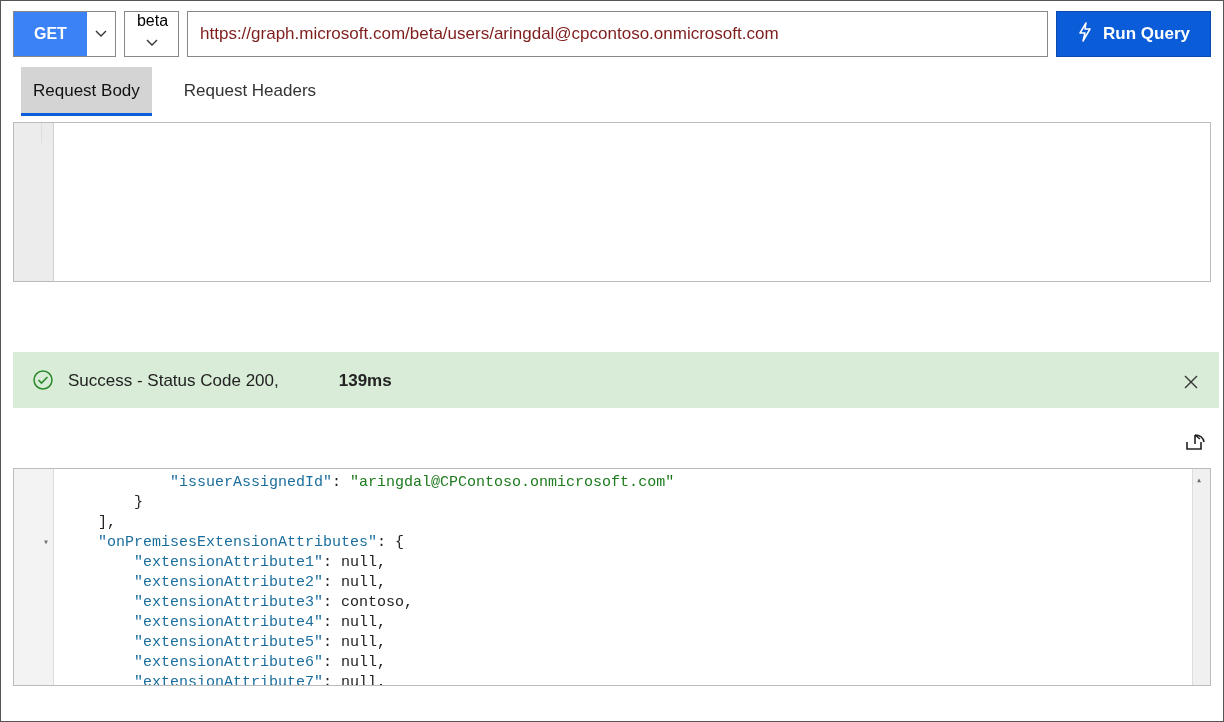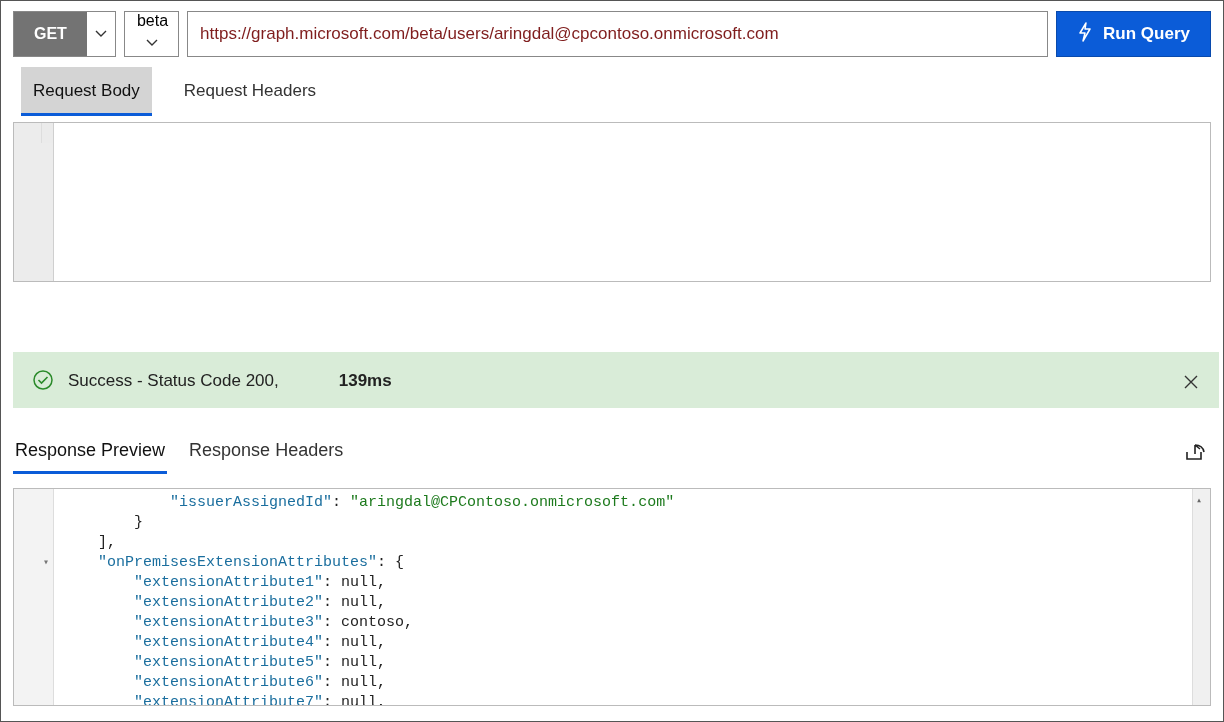--- a/index.html
+++ b/index.html
@@ -15,21 +15,21 @@
     display: flex;
     gap: 8px;
     padding: 10px 12px;
     align-items: stretch;
   }
   .method-wrap {
     display: flex;
     border: 1px solid #888;
   }
   .method-btn {
-    background: #737373;
+    background: #3b82f6;
     color: #fff;
     border: none;
     padding: 0 20px;
     font-size: 16px;
     font-weight: 600;
     display: flex;
     align-items: center;
     cursor: pointer;
   }
   .method-chevron {
@@ -275,24 +275,20 @@
   <span class="status-text">Success - Status Code 200,</span>
   <span class="status-ms">139ms</span>
   <span class="status-close">
     <svg width="18" height="18" viewBox="0 0 18 18">
         <path d="M3 3 L15 15 M15 3 L3 15" stroke="#333" stroke-width="1.4"></path>
       </svg>
   </span>
 </div>
 
 <div class="resp-tabs-row">
-  <div class="resp-tabs">
-    <div class="resp-tab active">Response Preview</div>
-    <div class="resp-tab">Response Headers</div>
-  </div>
   <span class="share-icon">
     <svg width="24" height="22" viewBox="0 0 24 22">
         <path d="M4 10 v7 h14 v-7" fill="none" stroke="#222" stroke-width="1.6"></path>
         <path d="M12 3 L12 12 M12 3 l5 4 M12 3 c4 0 8 2 9 7" fill="none" stroke="#222" stroke-width="1.6"></path>
       </svg>
   </span>
 </div>
 
 <div class="json-view">
   <div class="json-gutter">

